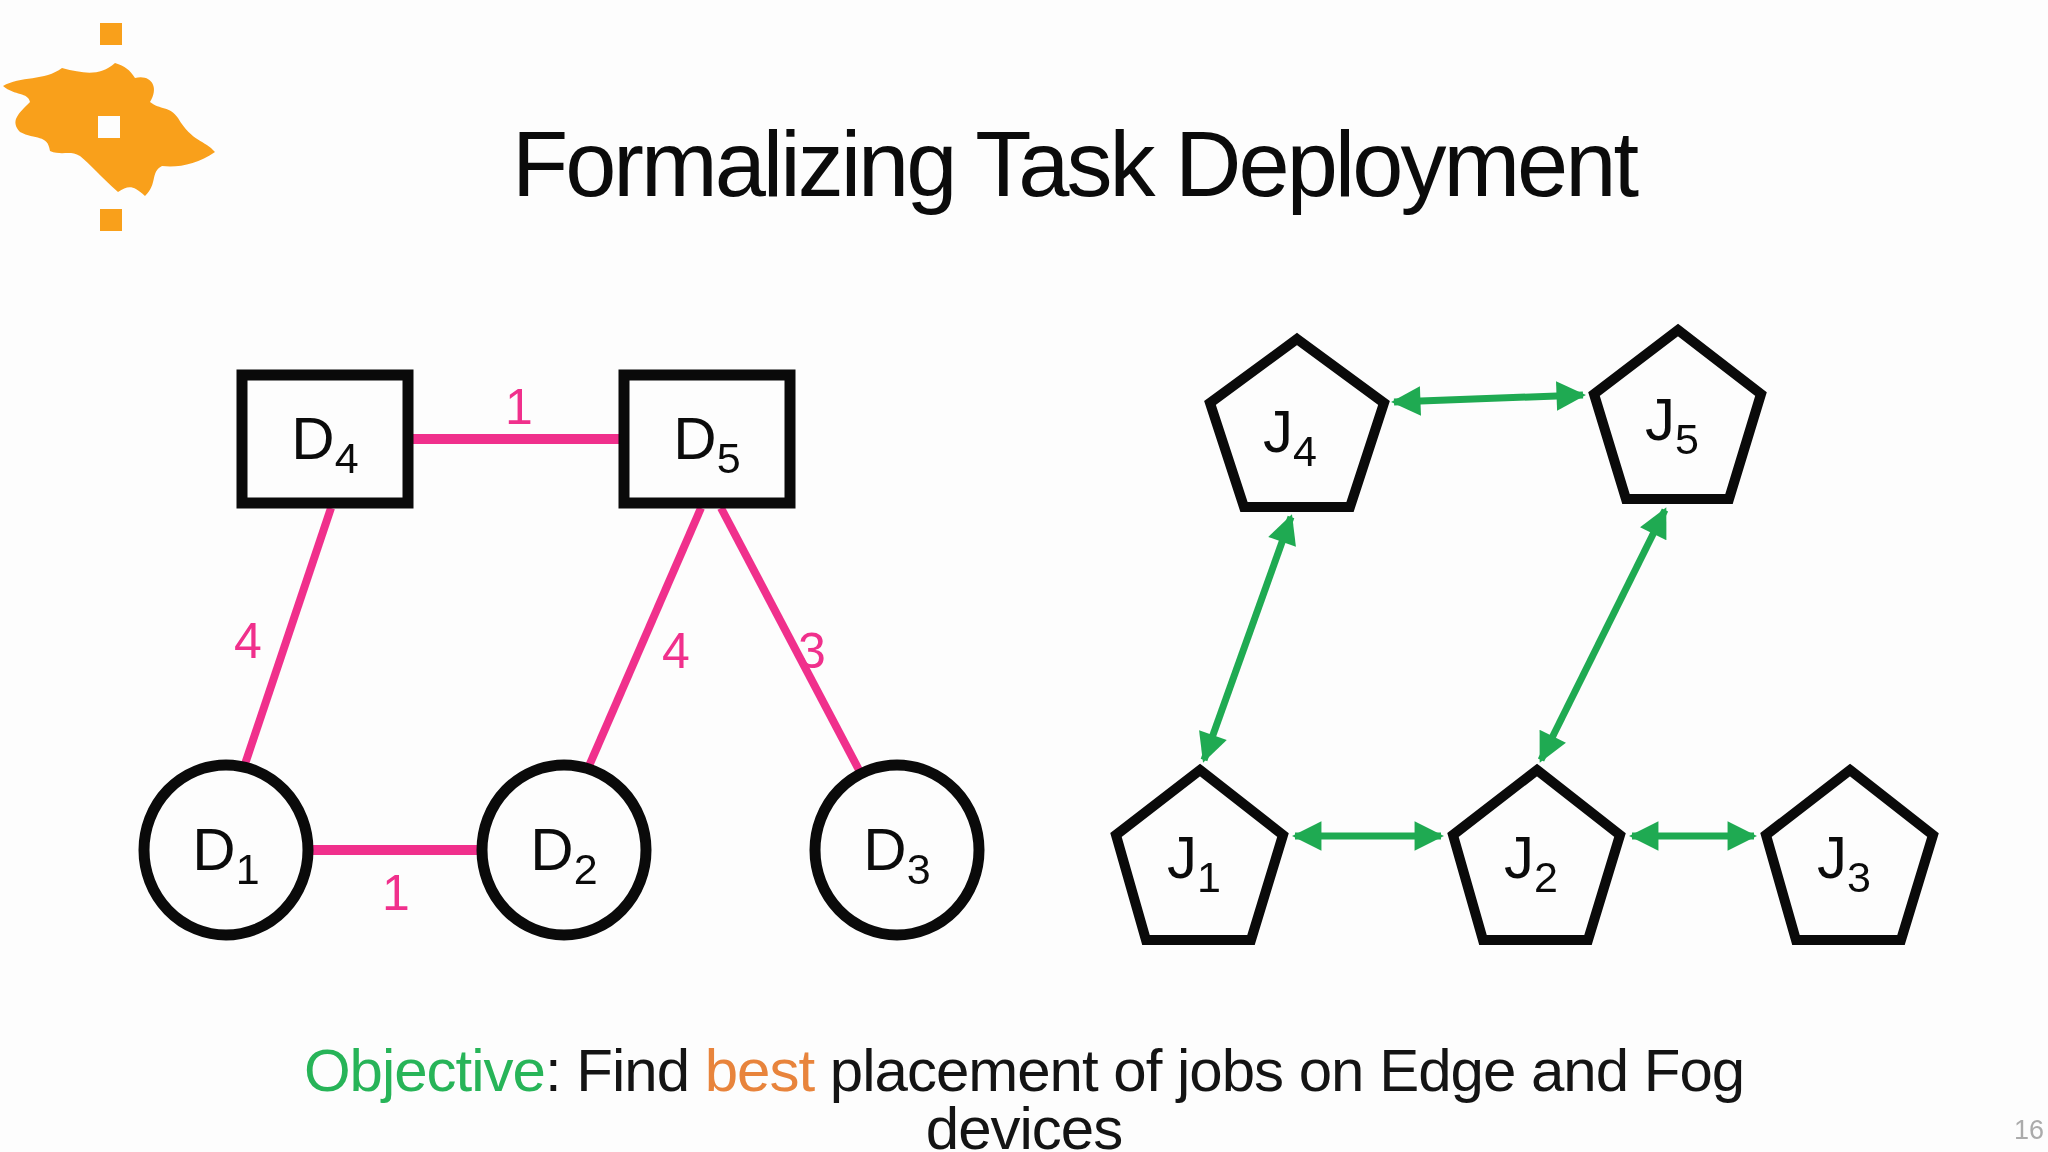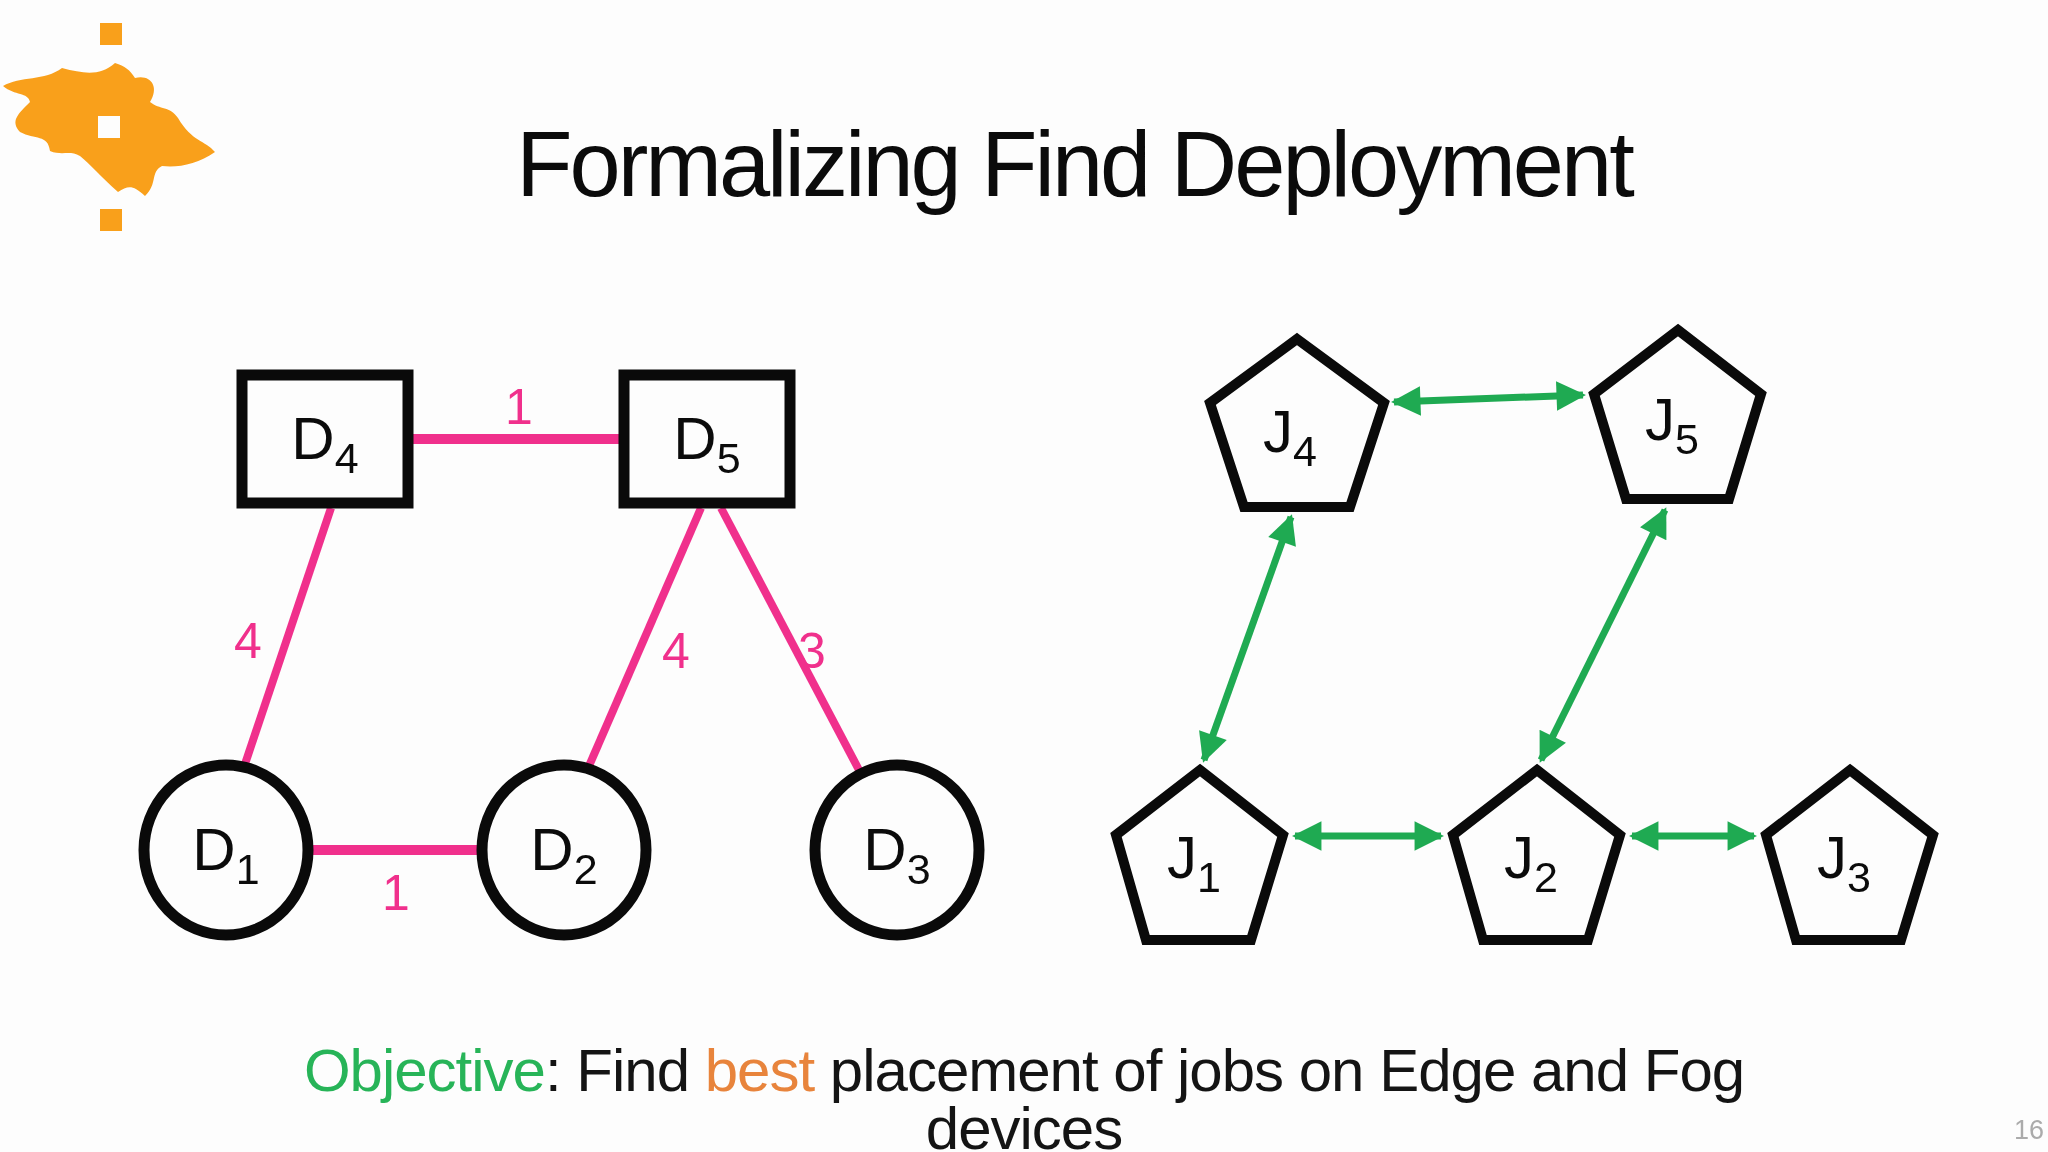--- a/index.html
+++ b/index.html
@@ -65,21 +65,21 @@
         C158,178 150,166 162,160
         C178,162 198,158 215,146
         C205,134 192,136 178,112
         C170,100 160,104 150,96
         C160,80 150,68 135,72
         C130,64 125,60 115,57 Z
         M98,110 L120,110 L120,132 L98,132 Z"></path>
     </g>
   </svg>
 
-  <div class="title">Formalizing Find Deployment</div>
+  <div class="title">Formalizing Task Deployment</div>
 
   <svg class="diagram" viewBox="0 0 2048 1152">
     <defs>
       <marker id="ah" viewBox="0 0 10 10" refX="9" refY="5" markerWidth="5" markerHeight="4.2" orient="auto-start-reverse">
         <path d="M0,0 L10,5 L0,10 Z" fill="#1FAA52"></path>
       </marker>
     </defs>
 
     <g>
 

